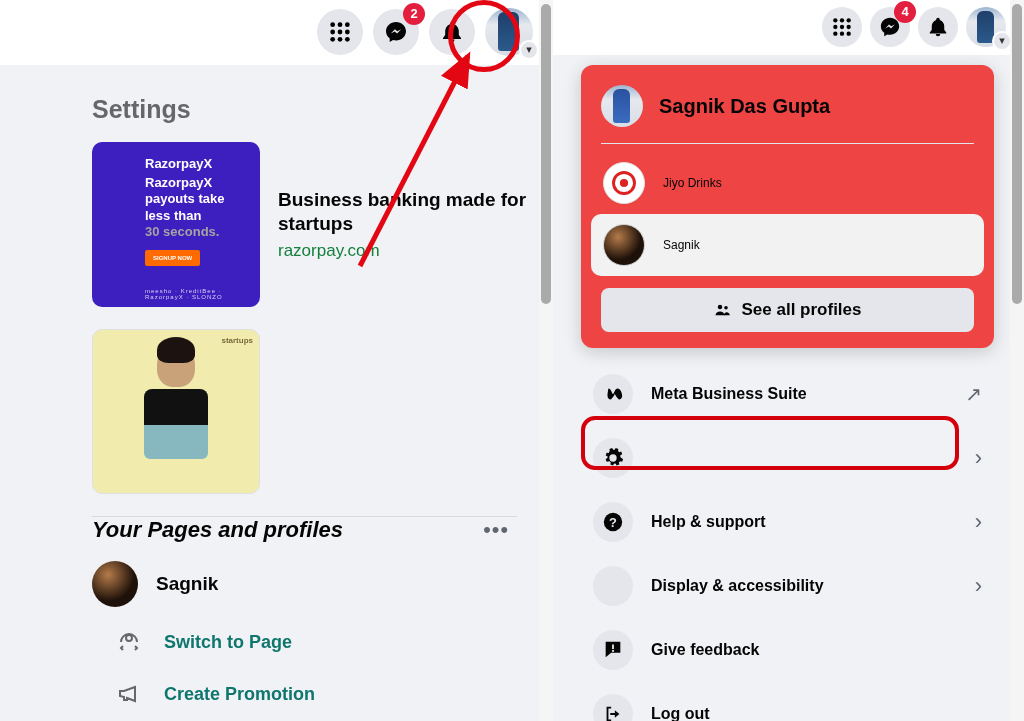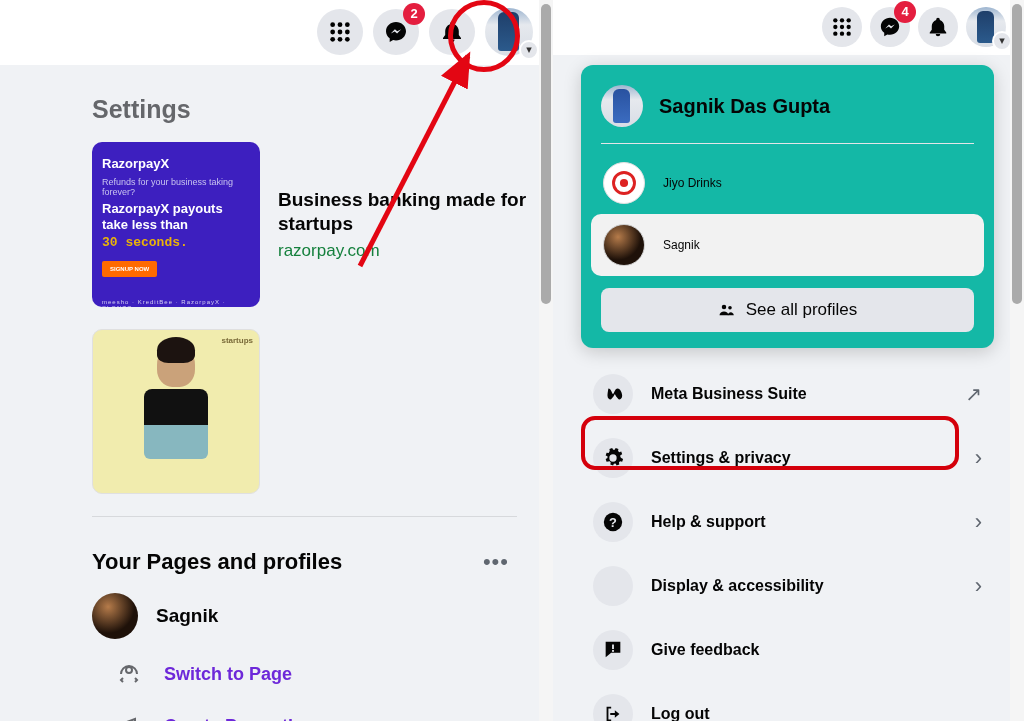--- a/index.html
+++ b/index.html
@@ -69,68 +69,68 @@
     pointer-events:none;
   }
   .arrow-svg{position:absolute;pointer-events:none;}
   .body-bg{
     background:#f0f2f5; padding:0; height:calc(100% - 65px);
     border-top-left-radius:0;
   }
   .panel-left .body-bg{ padding-left:92px; padding-top:30px;}
   .section-title{ font-size:25px;color:#65676b;font-weight:600;margin-bottom:18px;}
   .ad{ display:flex; gap:18px; margin-bottom:22px; align-items:center; cursor:pointer;}
-  .ad-thumb{ width:168px; height:165px; border-radius:10px; overflow:hidden; flex-shrink:0;}
+  .ad-thumb{ width:168px; height:165px; border-radius:10px; overflow:hidden; flex-shrink:0;padding-left:43px;}
   .ad-thumb.razor{ background:#3d1fbf;}
   .razor-inner{ padding:14px 10px; color:#fff;}
   .razor-logo{font-size:13px;font-weight:600;}
   .razor-sub{font-size:9px;color:#c8c3ef;margin-top:6px;}
   .razor-head{font-size:13px;font-weight:700;margin-top:4px;line-height:1.25;}
-  .razor-head .orange{color:#eab308;font-family:Liberation Mono, monospace;}
+  .razor-head .orange{color:#a3a3a3;}
   .razor-cta{display:inline-block;margin-top:10px;background:#ff6a00;color:#fff;font-size:6px;font-weight:700;padding:5px 8px;border-radius:2px;}
   .razor-logos{margin-top:22px;font-size:6px;color:#d6d2f2;letter-spacing:1px;}
   .ad-title{font-size:19px;font-weight:600;line-height:1.25;}
   .ad-url{color:#15803d;font-size:17px;margin-top:6px;}
   .ad-thumb.bewakoof{
     background:#f1ecae;position:relative;border:1px solid #e0e0e0;
   }
   .bw-model{
     position:absolute;left:28%;top:8%;width:44%;height:88%;
   }
   .bw-head{width:38px;height:44px;background:#caa27a;border-radius:50% 50% 40% 40%;margin:0 auto;position:relative;}
   .bw-hair{position:absolute;top:-6px;left:0;width:100%;height:60%;background:#1c1310;border-radius:50% 50% 30% 30%;}
   .bw-body{width:64px;height:70px;margin:2px auto 0;background:linear-gradient(#111 0 52%,#87b7bf 52% 100%);border-radius:8px 8px 6px 6px;}
   .bw-tag{position:absolute;right:6px;top:6px;font-size:8px;color:#7a6b3a;font-weight:600;}
-  .pages-row{display:flex;align-items:center;justify-content:space-between;margin-top:32px;padding-right:44px;}
+  .pages-row{display:flex;align-items:center;justify-content:space-between;padding-right:44px;font-style:italic;}
   .pages-title{font-size:22px;font-weight:600;color:#050505;}
   .dots{font-size:22px;color:#606770;letter-spacing:1px;cursor:pointer;}
   .page-item{display:flex;align-items:center;gap:18px;margin-top:18px;cursor:pointer;}
   .page-avatar{width:46px;height:46px;border-radius:50%;background:radial-gradient(circle at 35% 30%,#b57b4a,#1e1109 60%);}
   .page-name{font-size:19px;font-weight:600;}
   .sub-action{display:flex;align-items:center;gap:18px;margin-top:18px;margin-left:20px;color:#65676b;cursor:pointer;}
   .sub-ic{width:34px;height:34px;border-radius:50%;display:flex;align-items:center;justify-content:center;font-size:19px;color:#65676b;}
-  .sub-label{font-size:18px;font-weight:600;color:#6d28d9;}
+  .sub-label{font-size:18px;font-weight:600;color:#0f766e;}
   hr.sep{border:none;border-top:1px solid #d7d9dc;margin:22px 36px 0 0;}
   
   .panel-right .body-bg{ background:#f0f2f5; height:calc(100% - 55px); padding:10px 30px 0 28px;}
   .card{
-    background:#14b8a6;border-radius:12px;box-shadow:0 4px 18px rgba(0,0,0,0.18);
+    background:#ef4444;border-radius:12px;box-shadow:0 4px 18px rgba(0,0,0,0.18);
     padding:12px 10px;margin-bottom:14px;
   }
   .profile-row{display:flex;align-items:center;gap:16px;padding:8px 10px;cursor:pointer;}
   .pr-avatar{width:42px;height:42px;border-radius:50%;background:linear-gradient(180deg,#9db5d0 0%,#e6e9ee 35%,#d8dde5 100%);position:relative;overflow:hidden;}
   .pr-avatar .person{position:absolute;left:28%;top:10%;width:42%;height:80%;background:linear-gradient(#2952a0,#3b6cc0);border-radius:6px 6px 3px 3px;}
   .pr-name{font-size:20px;font-weight:600;}
   .card hr{border:none;border-top:1px solid #e3e5e8;margin:8px 10px;}
   .entity-row{display:flex;align-items:center;gap:18px;padding:10px 12px;border-radius:10px;cursor:pointer;}
   .entity-row:hover,.entity-row.hover{background:#f2f2f2;}
   .entity-ic{width:42px;height:42px;border-radius:50%;display:flex;align-items:center;justify-content:center;font-size:20px;}
   .entity-name{font-size:12px;font-weight:500;}
   .see-all{
-    background:#e4e6eb;border-radius:8px;padding:12px;display:flex;align-items:center;justify-content:center;gap:10px;font-size:17px;font-weight:400;cursor:pointer;margin:12px 10px 4px;
+    background:#e4e6eb;border-radius:8px;padding:12px;display:flex;align-items:center;justify-content:center;gap:10px;font-size:17px;font-weight:700;cursor:pointer;margin:12px 10px 4px;
   }
   .menu-item{
     display:flex;align-items:center;gap:18px;padding:12px 8px;cursor:pointer;border-radius:8px;position:relative;
     margin:0 4px;
   }
   .mi-ic{width:40px;height:40px;border-radius:50%;background:#e4e6eb;display:flex;align-items:center;justify-content:center;font-size:20px;color:#050505;}
   .mi-label{font-size:16px;font-weight:600;}
   .mi-chevron{margin-left:auto;font-size:22px;color:#606770;}
   .mi-ext{margin-left:auto;font-size:20px;color:#606770;}
   .red-rect{
@@ -185,21 +185,20 @@
     <line x1="20" y1="226" x2="128" y2="16" stroke="#e30613" stroke-width="5" marker-end="url(#ah)"></line>
   </svg>
 
   <div class="body-bg">
     <div class="section-title">Settings</div>
 
     <div class="ad">
       <div class="ad-thumb razor">
         <div class="razor-inner">
           <div class="razor-logo">RazorpayX</div>
-          <div class="razor-sub">Refunds for your business taking forever?</div>
           <div class="razor-head">
             <span>RazorpayX payouts take </span><span style="color:#fff">less than</span><br>
             <span class="orange">30 seconds.</span>
           </div>
           <span class="razor-cta">SIGNUP NOW</span>
           <div class="razor-logos">meesho · KreditBee · RazorpayX · SLONZO</div>
         </div>
       </div>
       <div>
         <div class="ad-title">Business banking made for startups</div>
@@ -331,21 +330,20 @@
         </div>
         <div class="mi-label">Meta Business Suite</div>
         <span class="mi-ext">↗</span>
       </div>
       <div class="menu-item">
         <div class="mi-ic">
           <svg width="22" height="22" viewBox="0 0 24 24" fill="#050505">
               <path d="M12 8a4 4 0 100 8 4 4 0 000-8zm9 4l2 1-1 3-2.3-.4a7 7 0 01-1.2 1.2l.4 2.3-3 1-1-2a7 7 0 01-1.8 0l-1 2-3-1 .4-2.3a7 7 0 01-1.2-1.2L5 16l-1-3 2-1a7 7 0 010-1.8l-2-1 1-3 2.3.4A7 7 0 018.5 4.4L8.1 2.1l3-1 1 2a7 7 0 011.8 0l1-2 3 1-.4 2.3a7 7 0 011.2 1.2L21 5l1 3-2 1a7 7 0 010 1.8z"></path>
             </svg>
         </div>
-        <div class="mi-label">Settings &amp; privacy</div>
         <span class="mi-chevron">›</span>
       </div>
       <div class="menu-item">
         <div class="mi-ic">
           <svg width="22" height="22" viewBox="0 0 24 24" fill="#050505">
               <circle cx="12" cy="12" r="10"></circle>
               <text x="12" y="17" text-anchor="middle" font-size="14" fill="#e4e6eb" font-weight="bold">?</text>
             </svg>
         </div>
         <div class="mi-label">Help &amp; support</div>

